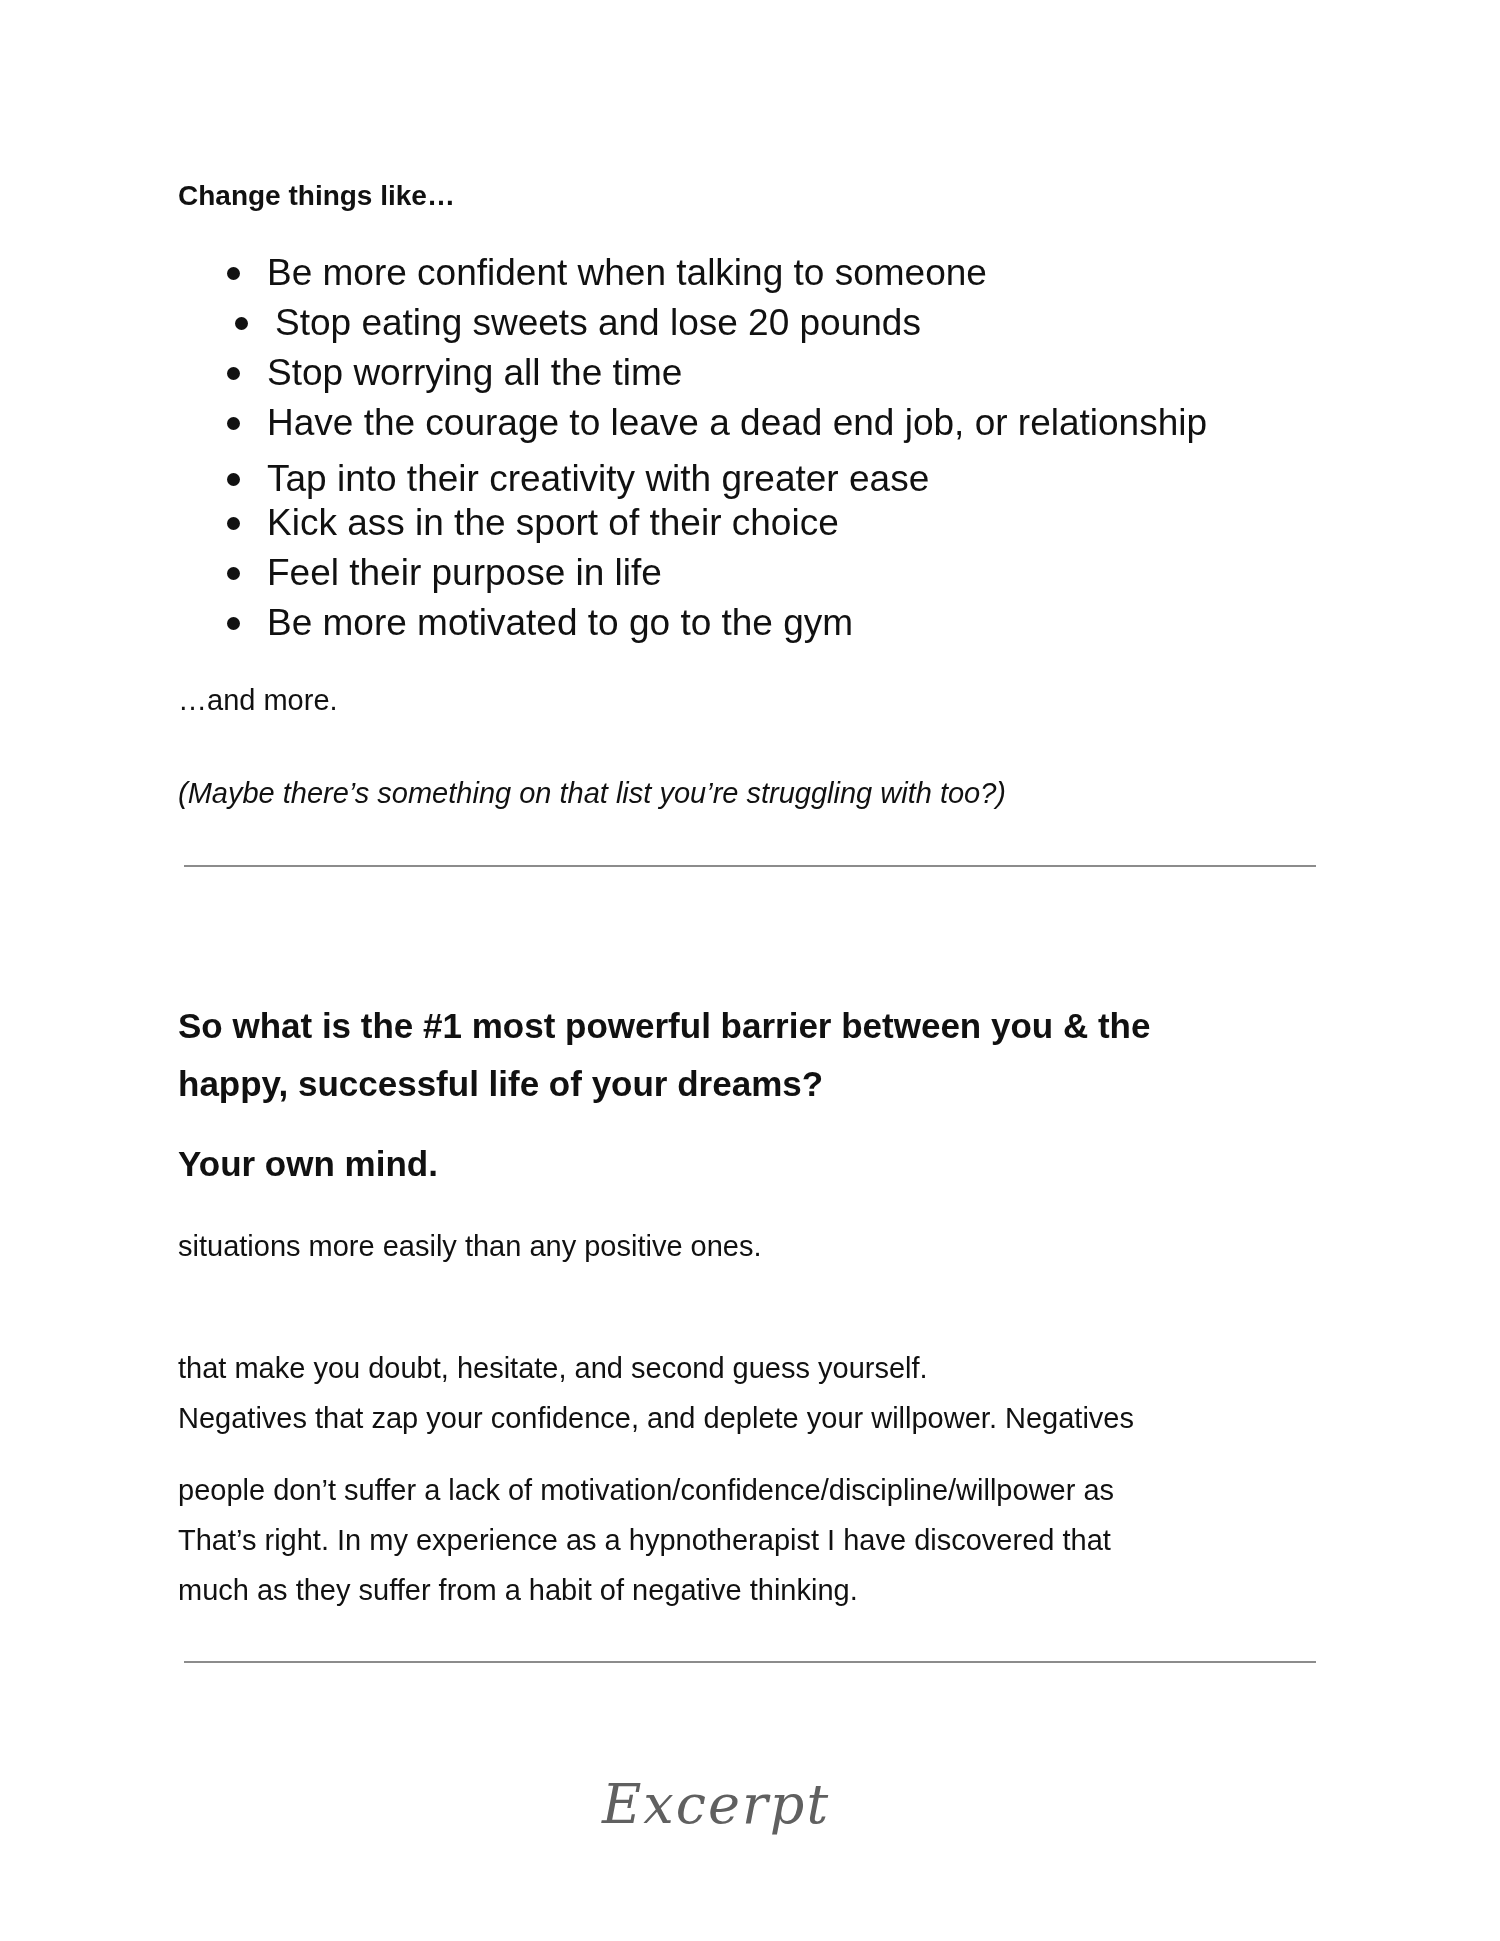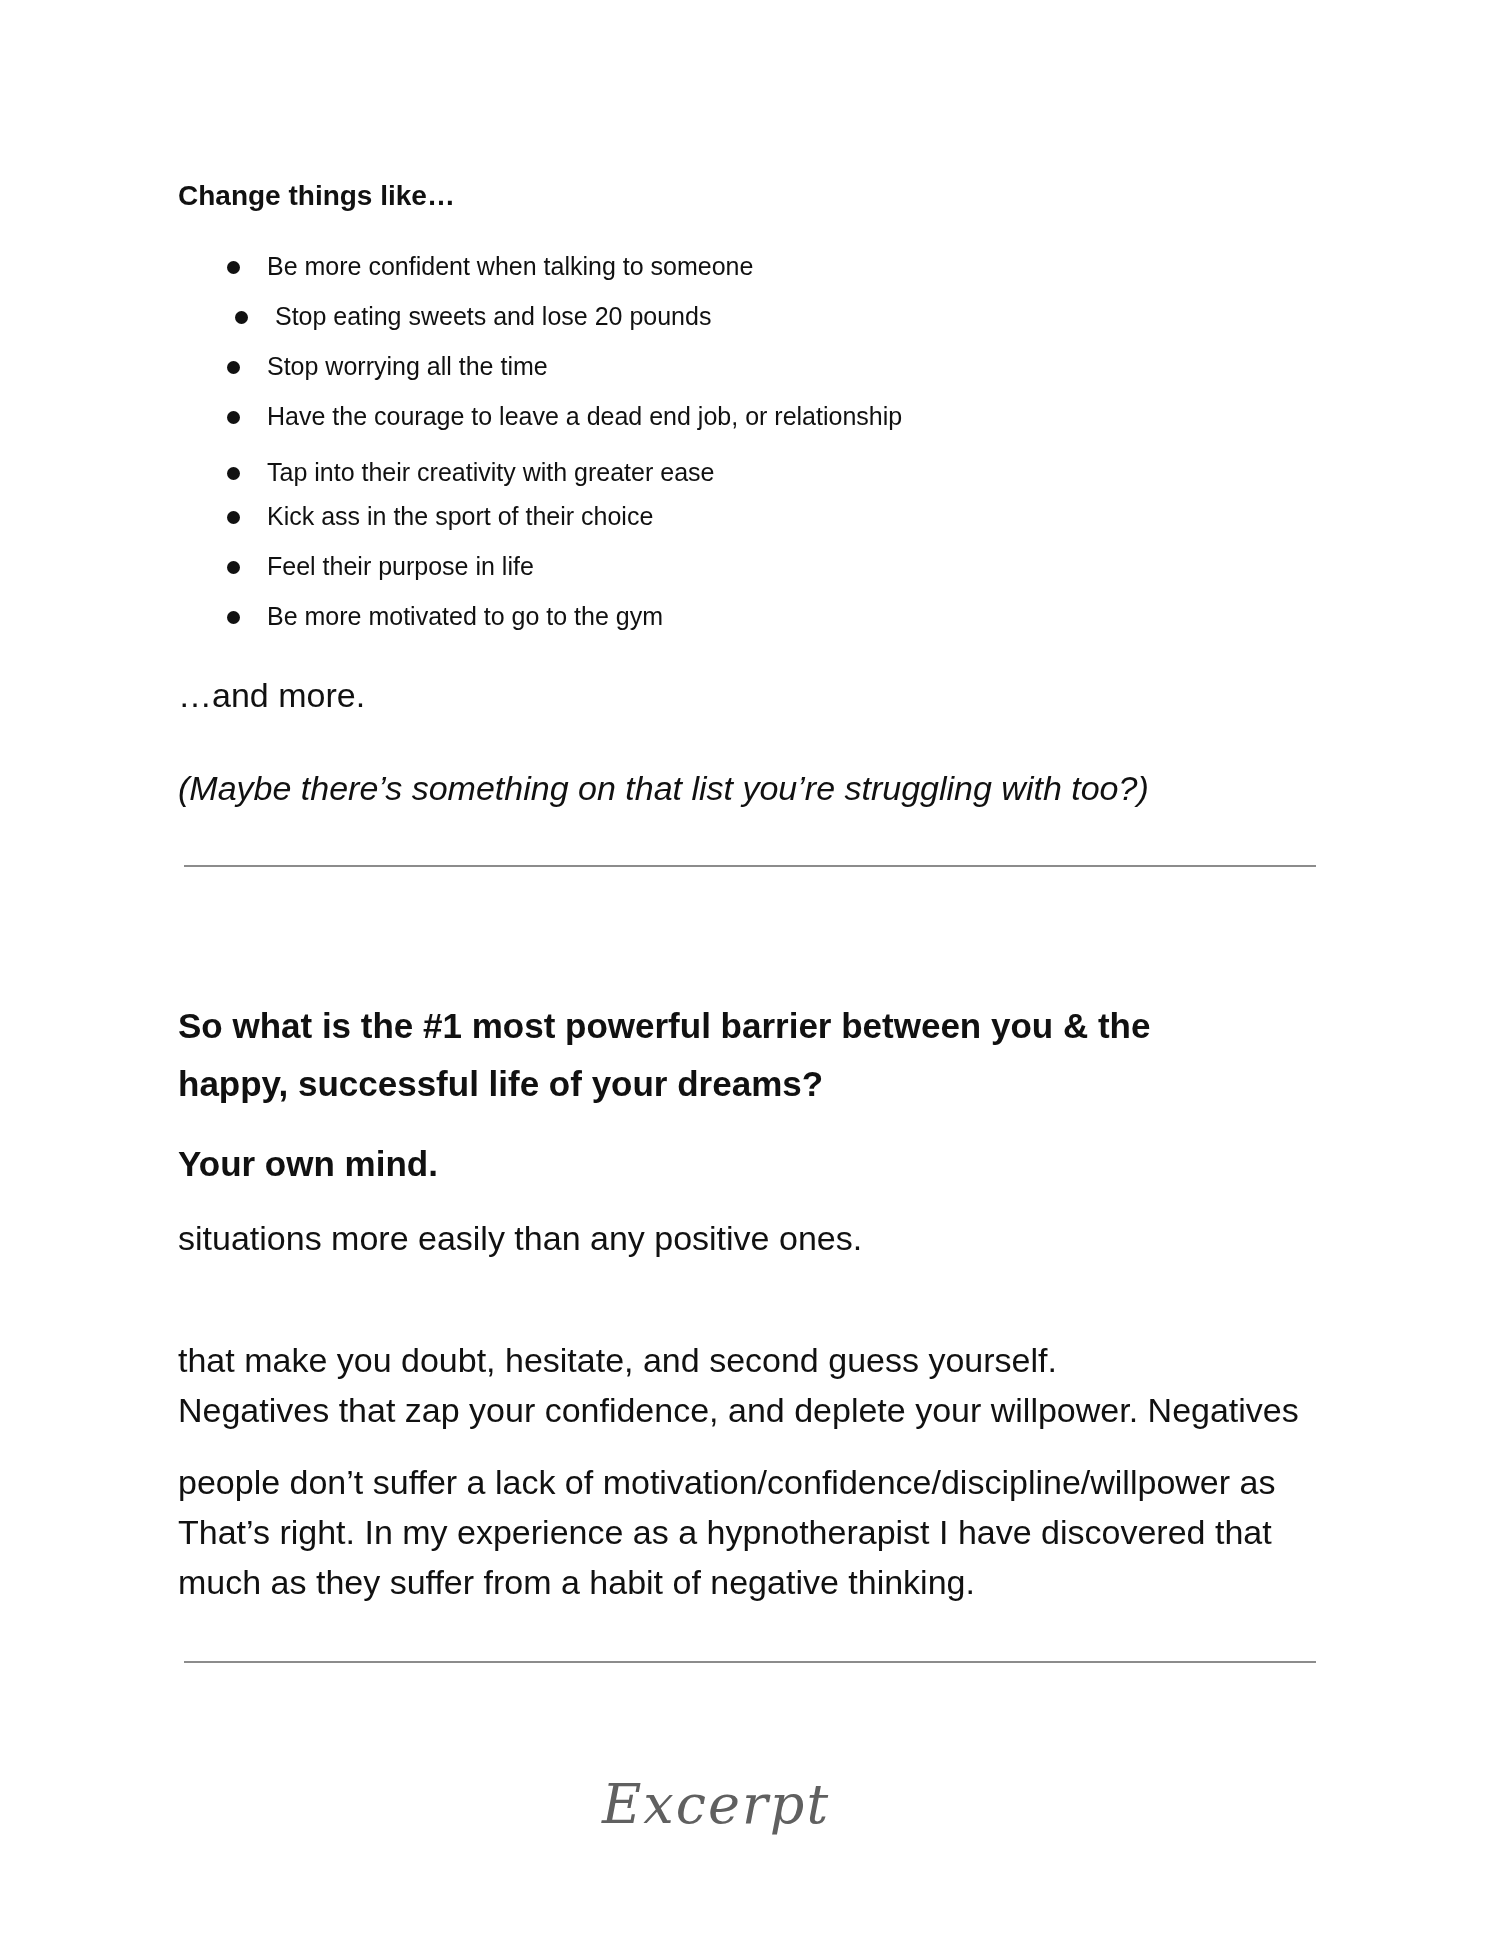--- a/index.html
+++ b/index.html
@@ -1,24 +1,24 @@
 <!DOCTYPE html>
 <html><head>
 <meta charset="utf-8">
 <style>
   html, body { margin: 0; padding: 0; background: #ffffff; }
   body { width: 1500px; height: 1941px; position: relative; overflow: hidden;
          font-family: "Liberation Sans", sans-serif; color: #111111; }
   .abs { position: absolute; left: 178px; white-space: nowrap; }
   .h1 { font-size: 28px; font-weight: bold; }
   .h2 { font-size: 35px; font-weight: bold; }
-  .body { font-size: 34px; }
+  .body { font-size: 29px; margin-top: 8px; }
   .ital { font-style: italic; }
   ul.bullets { position: absolute; left: 0; top: 0; margin: 0; padding: 0; list-style: none; }
-  ul.bullets li { position: absolute; left: 267px; white-space: nowrap; font-size: 25px; }
+  ul.bullets li { position: absolute; left: 267px; white-space: nowrap; font-size: 37px; }
   ul.bullets li .dot { position: absolute; left: -40px; top: 50%; width: 13px; height: 13px;
          margin-top: -6px; border-radius: 50%; background: #111; }
   .divider { position: absolute; left: 184px; width: 1132px; height: 2px; background: #8c8c8c; }
   .excerpt { position: absolute; left: 0; width: 1432px; text-align: center; top: 1773px;
          font-family: "DejaVu Serif", serif; font-style: italic; font-size: 54px; color: #606060;
          letter-spacing: 2px; }
   .line { display: block; height: 50px; line-height: 50px; }
   .hline { display: block; height: 58px; line-height: 58px; }
 </style>
 </head>

